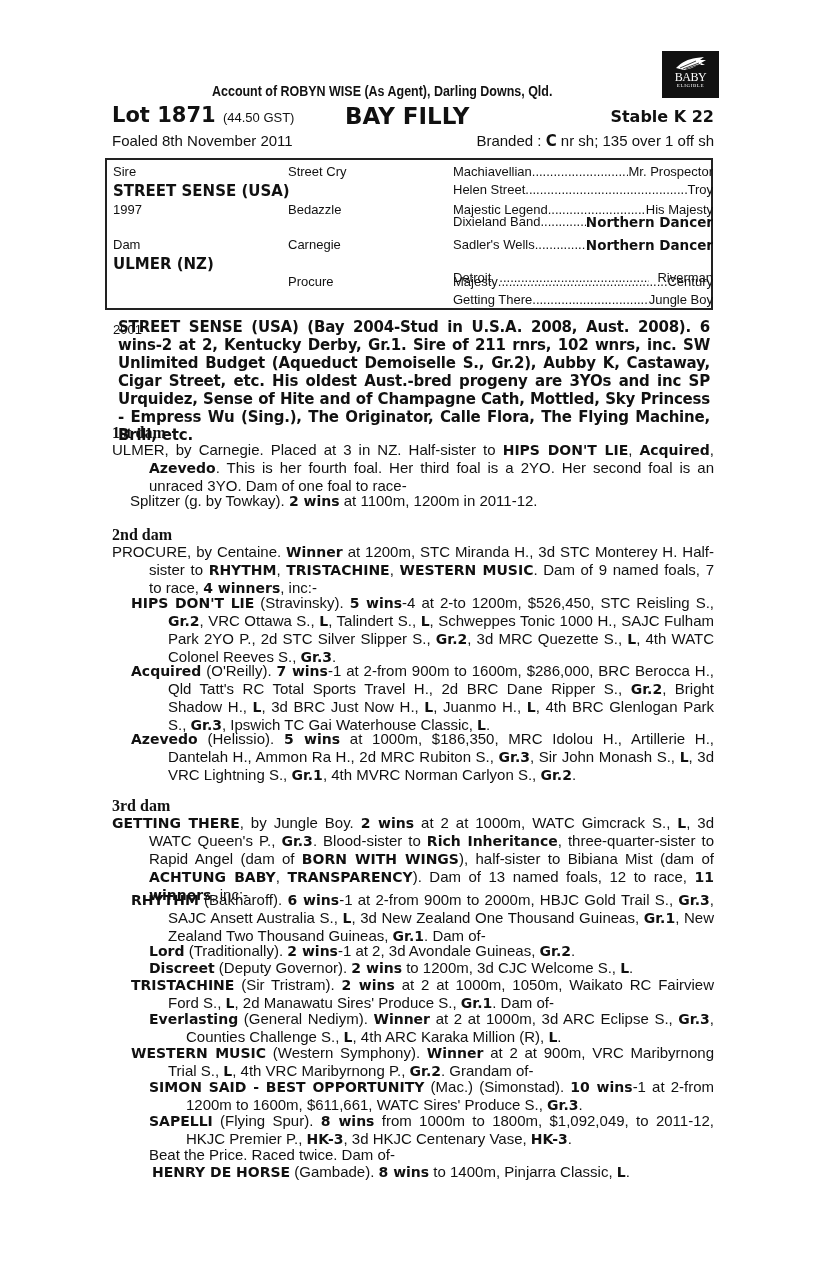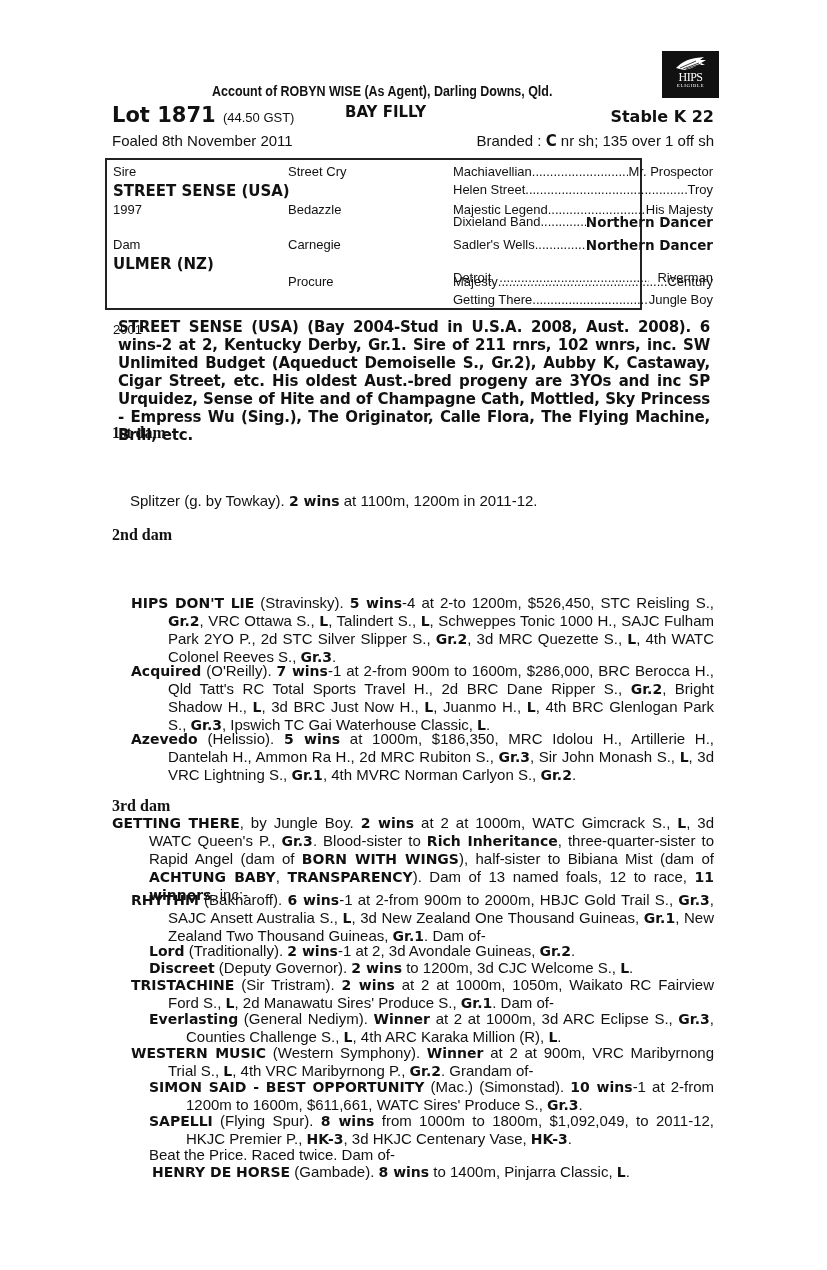--- a/index.html
+++ b/index.html
@@ -6,26 +6,26 @@
   body { width:827px; height:1270px; position:relative; font-family:"Liberation Sans", sans-serif; color:#111; }
   .page { position:absolute; left:0; top:0; width:827px; height:1270px; }
   .logo { position:absolute; left:662px; top:51px; width:57px; height:47px; background:#111; color:#fff; text-align:center; }
   .logo svg { display:block; margin:5px auto 0; }
   .logo .b1 { font-family:"Liberation Serif", serif; font-size:12px; line-height:11px; letter-spacing:-0.5px; }
   .logo .b2 { font-family:"Liberation Serif", serif; font-size:5px; letter-spacing:0.6px; line-height:6px; }
   .account { position:absolute; left:212px; top:83px; font-size:14.5px; font-weight:bold; transform:scaleX(0.86); transform-origin:left top; white-space:nowrap; }
   .lotline { position:absolute; left:112px; top:103px; width:602px; height:26px; }
   .lot { position:absolute; left:0; top:0; font-family:"DejaVu Sans", sans-serif; font-weight:bold; font-size:21px; }
   .lot .gst { font-family:"Liberation Sans", sans-serif; font-weight:normal; font-size:13px; }
-  .sex { position:absolute; left:233px; top:0; font-family:"DejaVu Sans", sans-serif; font-weight:bold; font-size:15px; }
+  .sex { position:absolute; left:233px; top:0; font-family:"DejaVu Sans", sans-serif; font-weight:bold; font-size:23px; }
   .stable { position:absolute; right:0; top:4px; font-family:"DejaVu Sans", sans-serif; font-weight:bold; font-size:16px; }
   .foaled { position:absolute; left:112px; top:132px; font-size:15px; }
   .branded { position:absolute; right:113px; top:132px; font-size:15px; white-space:nowrap; }
   .branded b { font-family:"DejaVu Sans", sans-serif; }
-  .pedbox { position:absolute; left:105px; top:158px; width:537px; height:152px; border:2px solid #222; box-sizing:border-box; }
+  .pedbox { position:absolute; left:105px; top:158px; width:608px; height:152px; border:2px solid #222; box-sizing:border-box; }
   .ped-l { position:absolute; font-size:13px; }
   .ped-big { position:absolute; font-family:"DejaVu Sans", sans-serif; font-weight:bold; font-size:15px; }
   .gg { position:absolute; left:346px; width:260px; font-size:13px; display:flex; white-space:nowrap; overflow:hidden; }
   .gg .dots { flex:1; overflow:hidden; }
   .gg .dots::before { content:"................................................................................"; letter-spacing:0px; }
   .gg .sb { font-family:"DejaVu Sans", sans-serif; font-weight:bold; font-size:13.5px; }
   .sireblurb { position:absolute; left:118px; top:318px; width:592px; font-family:"DejaVu Sans", sans-serif; font-weight:bold; font-size:15px; line-height:18px; text-align:justify; letter-spacing:-0.2px; }
   .sec-h { position:absolute; left:112px; font-family:Liberation Serif, serif; font-weight:bold; font-size:16px; }
   .para { position:absolute; font-size:15px; line-height:17px; text-align:justify; text-align-last:left; }
   .para b { font-family:"DejaVu Sans", sans-serif; font-weight:bold; font-size:14px; }
@@ -36,21 +36,21 @@
 </head>
 <body>
 
 <div class="page">
 
   <div class="logo">
     <svg width="34" height="16" viewBox="0 0 34 16">
       <path d="M2 12 C8 6 14 3 22 2 L30 1 L26 4 L32 4 L27 7 L31 9 L24 9 C20 11 16 13 10 14 Z" fill="#fff"></path>
       <path d="M6 12 L22 5 M9 13 L25 7 M12 13 L27 8" stroke="#111" stroke-width="0.8"></path>
     </svg>
-    <div class="b1">HIPS</div>
+    <div class="b1">BABY</div>
     <div class="b2">ELIGIBLE</div>
   </div>
 
   <div class="account">Account of ROBYN WISE (As Agent), Darling Downs, Qld.</div>
 
   <div class="lotline">
     <div class="lot"><span>Lot 1871</span> <span class="gst">(44.50 GST)</span></div>
     <div class="sex">BAY FILLY</div>
     <div class="stable">Stable K 22</div>
   </div>
@@ -111,23 +111,25 @@
           <span>Getting There</span>
           <span class="dots"></span>
           <span>Jungle Boy</span>
         </div>
       </div>
   </div>
 
   <div class="sireblurb">STREET SENSE (USA) (Bay 2004-Stud in U.S.A. 2008, Aust. 2008). 6 wins-2 at 2, Kentucky Derby, Gr.1. Sire of 211 rnrs, 102 wnrs, inc. SW Unlimited Budget (Aqueduct Demoiselle S., Gr.2), Aubby K, Castaway, Cigar Street, etc. His oldest Aust.-bred progeny are 3YOs and inc SP Urquidez, Sense of Hite and of Champagne Cath, Mottled, Sky Princess - Empress Wu (Sing.), The Originator, Calle Flora, The Flying Machine, Brill, etc.</div>
 
   <div class="sec-h" style="top:424px;">1st dam</div>
+  <div class="para l0 hang" style="top:441px;">ULMER, by Carnegie. Placed at 3 in NZ. Half-sister to <b>HIPS DON'T LIE</b>, <b>Acquired</b>, <b>Azevedo</b>. This is her fourth foal. Her third foal is a 2YO. Her second foal is an unraced 3YO. Dam of one foal to race-</div>
   <div class="para" style="left:130px;width:584px;top:492px;">Splitzer (g. by Towkay). <b>2 wins</b> at 1100m, 1200m in 2011-12.</div>
 
   <div class="sec-h" style="top:526px;">2nd dam</div>
+  <div class="para l0 hang" style="top:543px;">PROCURE, by Centaine. <b>Winner</b> at 1200m, STC Miranda H., 3d STC Monterey H. Half-sister to <b>RHYTHM</b>, <b>TRISTACHINE</b>, <b>WESTERN MUSIC</b>. Dam of 9 named foals, 7 to race, <b>4 winners</b>, inc:-</div>
   <div class="para hang2" style="left:131px;width:583px;top:594px;"><b>HIPS DON'T LIE</b> (Stravinsky). <b>5 wins</b>-4 at 2-to 1200m, $526,450, STC Reisling S., <b>Gr.2</b>, VRC Ottawa S., <b>L</b>, Talindert S., <b>L</b>, Schweppes Tonic 1000 H., SAJC Fulham Park 2YO P., 2d STC Silver Slipper S., <b>Gr.2</b>, 3d MRC Quezette S., <b>L</b>, 4th WATC Colonel Reeves S., <b>Gr.3</b>.</div>
   <div class="para hang2" style="left:131px;width:583px;top:662px;"><b>Acquired</b> (O'Reilly). <b>7 wins</b>-1 at 2-from 900m to 1600m, $286,000, BRC Berocca H., Qld Tatt's RC Total Sports Travel H., 2d BRC Dane Ripper S., <b>Gr.2</b>, Bright Shadow H., <b>L</b>, 3d BRC Just Now H., <b>L</b>, Juanmo H., <b>L</b>, 4th BRC Glenlogan Park S., <b>Gr.3</b>, Ipswich TC Gai Waterhouse Classic, <b>L</b>.</div>
   <div class="para hang2" style="left:131px;width:583px;top:730px;"><b>Azevedo</b> (Helissio). <b>5 wins</b> at 1000m, $186,350, MRC Idolou H., Artillerie H., Dantelah H., Ammon Ra H., 2d MRC Rubiton S., <b>Gr.3</b>, Sir John Monash S., <b>L</b>, 3d VRC Lightning S., <b>Gr.1</b>, 4th MVRC Norman Carlyon S., <b>Gr.2</b>.</div>
 
   <div class="sec-h" style="top:797px;">3rd dam</div>
   <div class="para l0 hang" style="top:814px;"><b>GETTING THERE</b>, by Jungle Boy. <b>2 wins</b> at 2 at 1000m, WATC Gimcrack S., <b>L</b>, 3d WATC Queen's P., <b>Gr.3</b>. Blood-sister to <b>Rich Inheritance</b>, three-quarter-sister to Rapid Angel (dam of <b>BORN WITH WINGS</b>), half-sister to Bibiana Mist (dam of <b>ACHTUNG BABY</b>, <b>TRANSPARENCY</b>). Dam of 13 named foals, 12 to race, <b>11 winners</b>, inc:-</div>
   <div id="third-entries">
       <div class="para hang2" style="left: 131px; width: 583px; top: 891px;"><b>RHYTHM</b> (Bakharoff). <b>6 wins</b>-1 at 2-from 900m to 2000m, HBJC Gold Trail S., <b>Gr.3</b>, SAJC Ansett Australia S., <b>L</b>, 3d New Zealand One Thousand Guineas, <b>Gr.1</b>, New Zealand Two Thousand Guineas, <b>Gr.1</b>. Dam of-</div>
       <div class="para hang2" style="left: 149px; width: 565px; top: 942px;"><b>Lord</b> (Traditionally). <b>2 wins</b>-1 at 2, 3d Avondale Guineas, <b>Gr.2</b>.</div>
       <div class="para hang2" style="left: 149px; width: 565px; top: 959px;"><b>Discreet</b> (Deputy Governor). <b>2 wins</b> to 1200m, 3d CJC Welcome S., <b>L</b>.</div>

